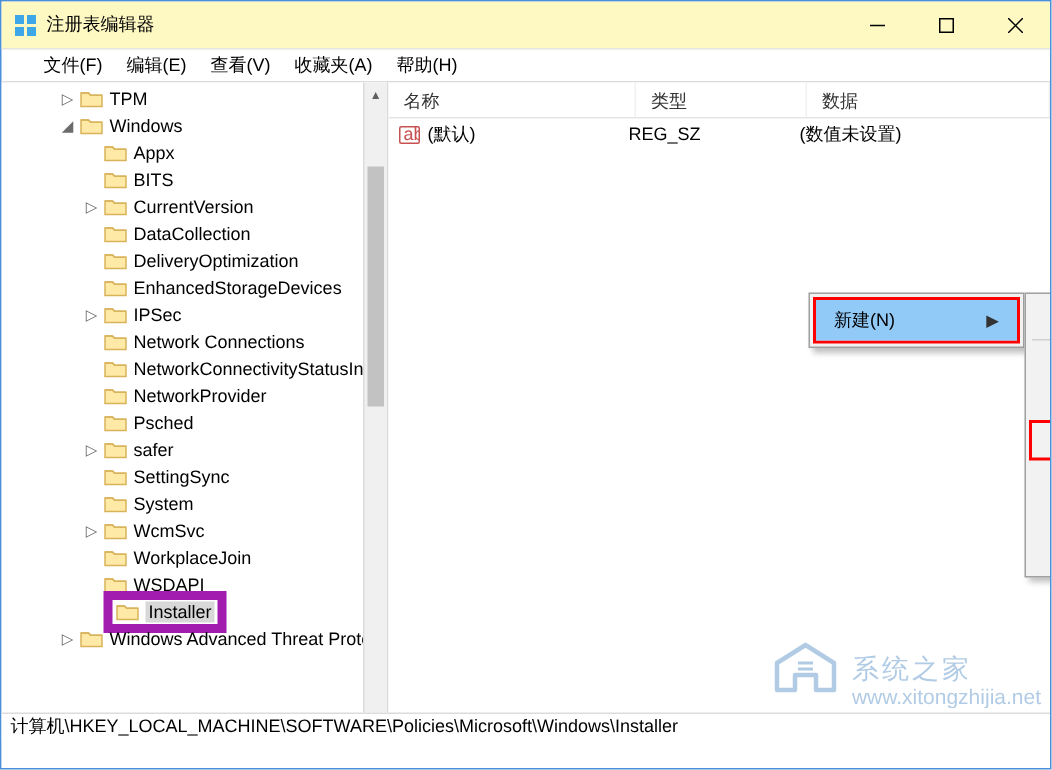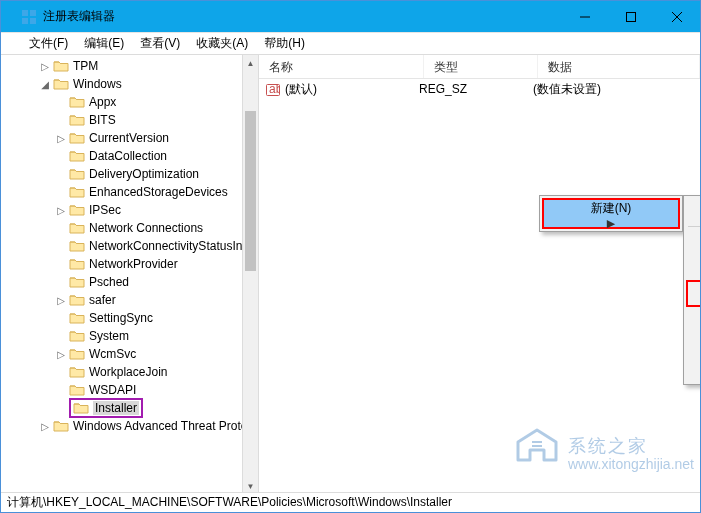--- a/index.html
+++ b/index.html
@@ -1,19 +1,19 @@
 <!DOCTYPE html>
 <html><head>
 <meta charset="utf-8">
 <style>
   * { box-sizing: border-box; margin: 0; padding: 0; font-family: "Microsoft YaHei", "Segoe UI", Tahoma, sans-serif; font-size: 12px; }
   body { background: #fff; width: 701px; height: 513px; overflow: hidden; position: relative; border: 1px solid #4a90d9; }
   
   
-  .titlebar { height: 32px; background: #0ea5e9; display: flex; align-items: center; padding-left: 20px; border-bottom: 1px solid #e5e5e5; }
+  .titlebar { height: 32px; background: #fef9c3; display: flex; align-items: center; padding-left: 8px; border-bottom: 1px solid #e5e5e5; }
   .titlebar .app-icon { width:16px; height:16px; margin-right:6px; display:inline-flex; align-items:center; justify-content:center; }
   .titlebar .title { flex:1; font-size:12px; }
   .winbtns { display:flex; }
   .winbtn { width:46px; height:32px; display:flex; align-items:center; justify-content:center; color:#333; }
   .winbtn svg { width:10px; height:10px; }
   
   
   .menubar { height:22px; display:flex; align-items:center; padding:0 20px; border-bottom:1px solid #dcdcdc; }
   .menuitem { padding:2px 8px; }
   
@@ -25,21 +25,21 @@
   
   .tree { padding-top:2px; }
   .tree-row { display:flex; align-items:center; height:18px; white-space:nowrap; }
   .expander { width:16px; display:inline-flex; justify-content:center; align-items:center; color:#6b6b6b; font-size:10px; }
   .folder-icon { width:16px; height:14px; margin-right:4px; display:inline-block; }
   .folder-icon svg { width:16px; height:14px; display:block; }
   .tree-label { }
   .sel-label { background:#d8d8d8; padding:0 2px; }
   .indent-2 { padding-left:36px; }
   .indent-3 { padding-left:52px; }
-  .highlight-red { border:2px solid #a21caf; display:inline-flex; align-items:center; padding:1px 2px; }
+  .highlight-red { border:6px solid #a21caf; display:inline-flex; align-items:center; padding:1px 2px; }
   
   
   .tree-scroll { position:absolute; right:0; top:0; bottom:0; width:16px; background:#f0f0f0; border-left:1px solid #dcdcdc; display:flex; flex-direction:column; }
   .scroll-btn { height:16px; display:flex; align-items:center; justify-content:center; color:#606060; font-size:8px; }
   .scroll-track { flex:1; position:relative; }
   .scroll-thumb { position:absolute; left:2px; right:2px; top:40px; height:160px; background:#c2c2c2; }
   
   
   .list-header { display:flex; height:24px; border-bottom:1px solid #e5e5e5; }
   .list-header .col { padding:4px 10px; border-right:1px solid #f1f1f1; color:#333; }
@@ -49,30 +49,30 @@
   
   .list-row { display:flex; height:20px; align-items:center; padding-left:6px; }
   .val-icon { width:16px; height:16px; margin-right:4px; display:inline-flex; align-items:flex-end; justify-content:center; }
   .val-icon svg { width:14px; height:14px; }
   .cell-name { width:134px; }
   .cell-type { width:114px; }
   .cell-data { flex:1; }
   
   
   .ctx-parent { position:absolute; left:280px; top:140px; width:144px; background:#f2f2f2; border:1px solid #a0a0a0; box-shadow:3px 3px 4px rgba(0,0,0,.25); padding:2px; }
-  .ctx-parent-item { height:27px; display:flex; align-items:center; justify-content:space-between; padding:0 12px; background:#91c9f7;flex-direction:column; }
+  .ctx-parent-item { height:27px; display:flex; align-items:center; justify-content:space-between; padding:0 12px; background:#91c9f7; }
   .ctx-parent .highlight-red-menu { border:2px solid #ff0000; }
   
   .ctx-sub { position:absolute; left:424px; top:140px; width:163px; background:#f2f2f2; border:1px solid #a0a0a0; box-shadow:3px 3px 4px rgba(0,0,0,.25); padding:2px 2px; }
   .ctx-sub-item { height:25px; display:flex; align-items:center; padding:0 14px; }
   .ctx-sep { height:1px; background:#d0d0d0; margin:3px 2px; }
   .ctx-sub .highlight-red-dword { border:2px solid #ff0000; height:27px; }
   
   
-  .statusbar { position:absolute; left:0; right:0; bottom:0; height:20px; border-top:1px solid #dcdcdc; display:flex; align-items:center; padding:0 6px; background:#fff; }
+  .statusbar { position:absolute; left:0; right:0; bottom:0; height:37px; border-top:1px solid #dcdcdc; display:flex; align-items:flex-start; padding:0 6px; background:#fff; }
   
   
   .watermark { position:absolute; right:6px; bottom:22px; opacity:.58; pointer-events:none; display:flex; align-items:center; gap:6px; }
   .watermark svg { width:50px; height:42px; }
   .wm-text { display:flex; flex-direction:column; line-height:1.1; }
   .wm-text .cn { font-size:18px; color:#7aa7d4; letter-spacing:2px;margin-top:19px; }
   .wm-text .url { font-size:14px; color:#7aa7d4; }
 
   .chevron { font-size:11px; color:#333; }
 </style>

